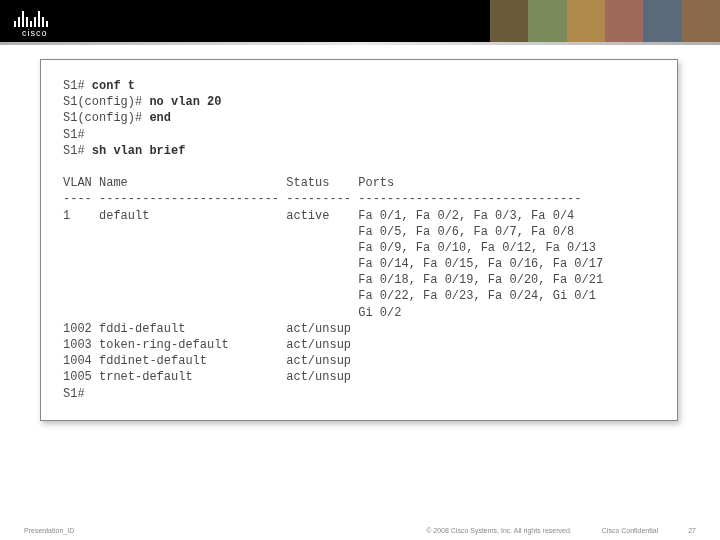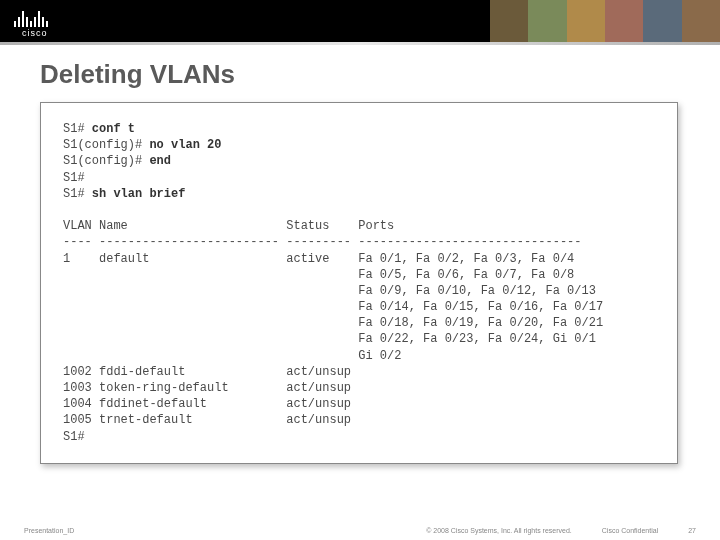--- a/index.html
+++ b/index.html
@@ -137,21 +137,20 @@
     <div class="photo-block" style="background:#7a8a5a"></div>
     <div class="photo-block" style="background:#b08a4a"></div>
     <div class="photo-block" style="background:#a06a5a"></div>
     <div class="photo-block" style="background:#5a6a7a"></div>
     <div class="photo-block" style="background:#8a6a4a"></div>
   </div>
 </div>
 <div class="gradient-line"></div>
 
 <div class="content">
-  <div class="title">Deleting VLANs</div>
 
   <div class="terminal-wrap">
     <div class="terminal" id="terminal">S1# <span class="b">conf t</span>
 S1(config)# <span class="b">no vlan 20</span>
 S1(config)# <span class="b">end</span>
 S1#
 S1# <span class="b">sh vlan brief</span>
 
 VLAN Name                      Status    Ports
 ---- ------------------------- --------- -------------------------------

